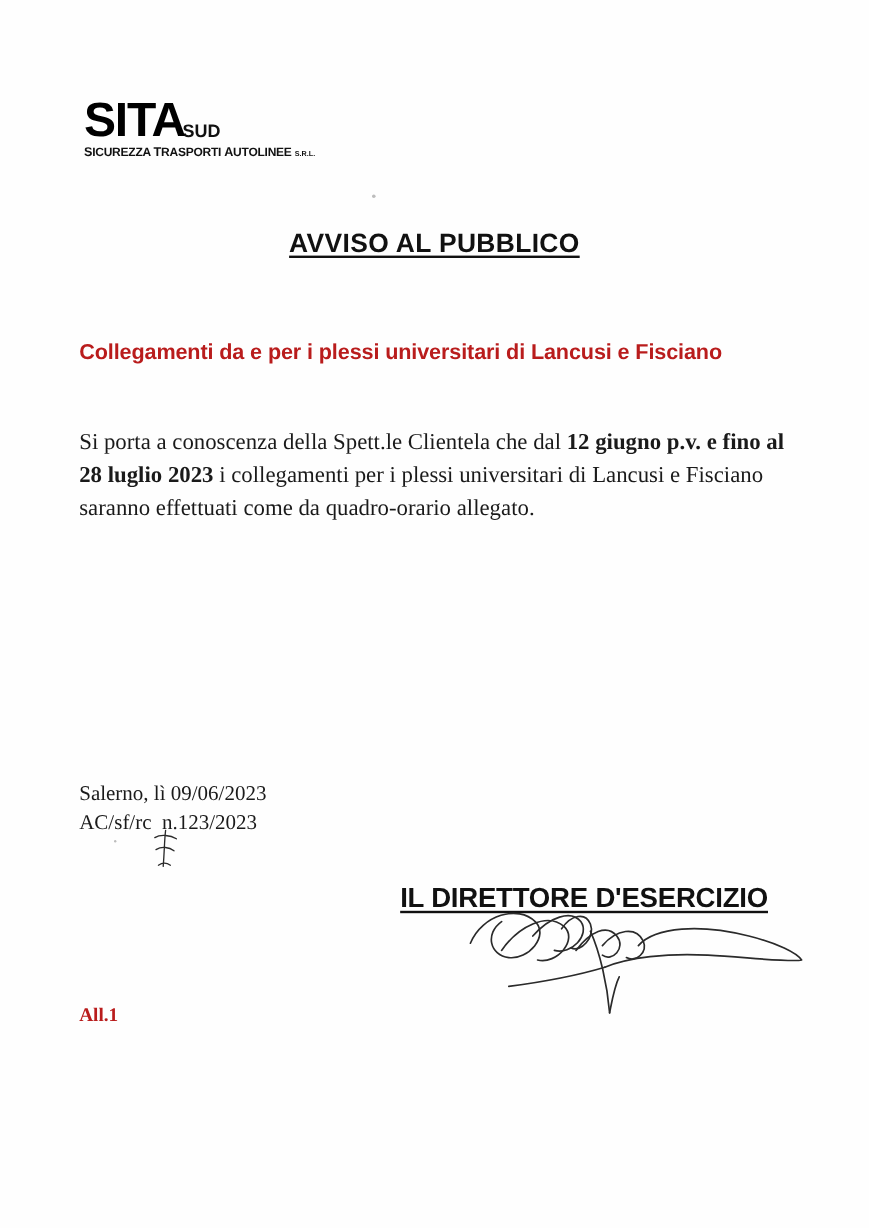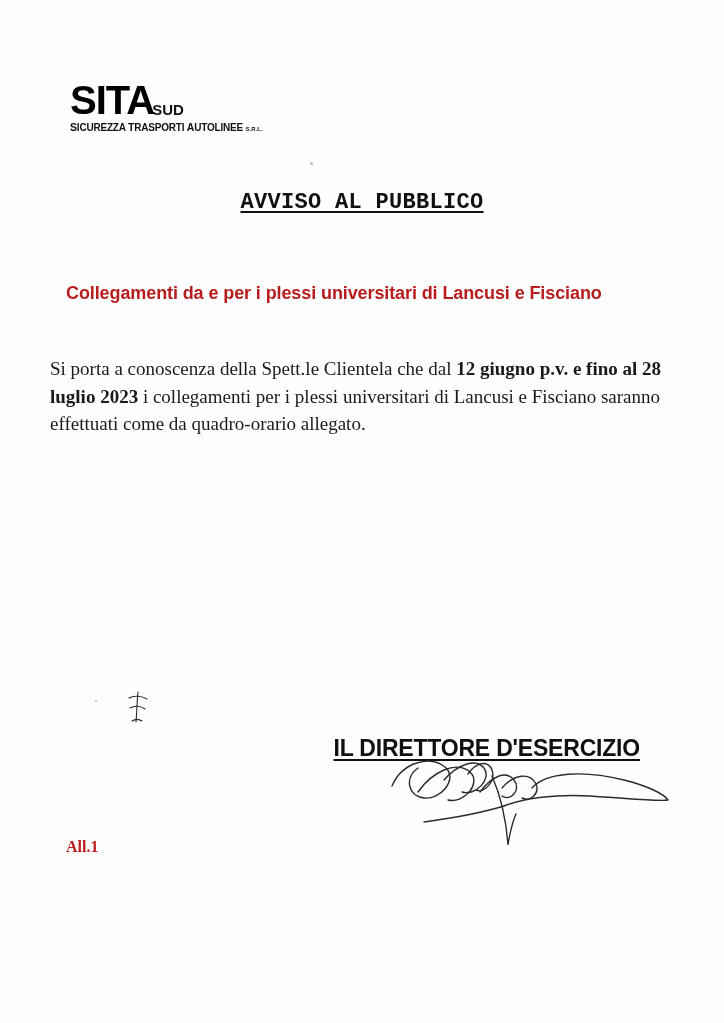--- a/index.html
+++ b/index.html
@@ -67,21 +67,21 @@
     letter-spacing: 0;
   }
 
   
   .doc-title {
     position: absolute;
     left: 0;
     right: 0;
     top: 190px;
     text-align: center;
-    font-family: Liberation Mono, monospace;
+    font-family: Liberation Sans, sans-serif;
     font-weight: bold;
     font-size: 22px;
     letter-spacing: 0.3px;
     text-decoration: underline;
     text-underline-offset: 3px;
     color: #111;
   }
 
   .doc-subtitle {
     position: absolute;
@@ -92,21 +92,21 @@
     font-weight: bold;
     font-size: 18px;
     letter-spacing: -0.1px;
     text-underline-offset: 3px;
     color: #b91c1c;
   }
 
   
   .body-p {
     position: absolute;
-    left: 50px;
+    left: 66px;
     right: 60px;
     font-size: 19px;
     line-height: 1.45;
     color: #1a1a1a;
   }
   .body-p.p1 { top: 355px; }
   .body-p.p2 { top: 525px; }
   .body-p b {
     font-weight: bold;
   }
@@ -184,20 +184,24 @@
     </div>
   </div>
 
   <div class="doc-title">AVVISO AL PUBBLICO</div>
 
   <div class="doc-subtitle">Collegamenti da e per i plessi universitari di Lancusi e Fisciano</div>
 
   <div class="body-p p1"><span>Si porta a conoscenza della Spett.le Clientela che dal </span><b>12 giugno p.v.</b><span> </span><b>e fino al 28 luglio 2023</b><span> i collegamenti per i plessi universitari di Lancusi e Fisciano saranno effettuati come da quadro-orario allegato.</span></div>
 
 
+  <div class="meta-block">
+    <div class="meta-line">Salerno, lì 09/06/2023</div>
+    <div class="meta-line">AC/sf/rc  n.123/2023</div>
+  </div>
 
   <div class="initial-mark">
     <svg viewBox="0 0 40 40" xmlns="http://www.w3.org/2000/svg">
       <g fill="none" stroke="#2a2a2a" stroke-width="1.1" stroke-linecap="round">
         <path d="M18 4 C17 12, 17 22, 16 34"></path>
         <path d="M9 10 C14 7, 22 8, 27 11"></path>
         <path d="M10 20 C15 17, 21 18, 25 21"></path>
         <path d="M12 33 C15 31, 19 31, 22 33"></path>
       </g>
     </svg>

